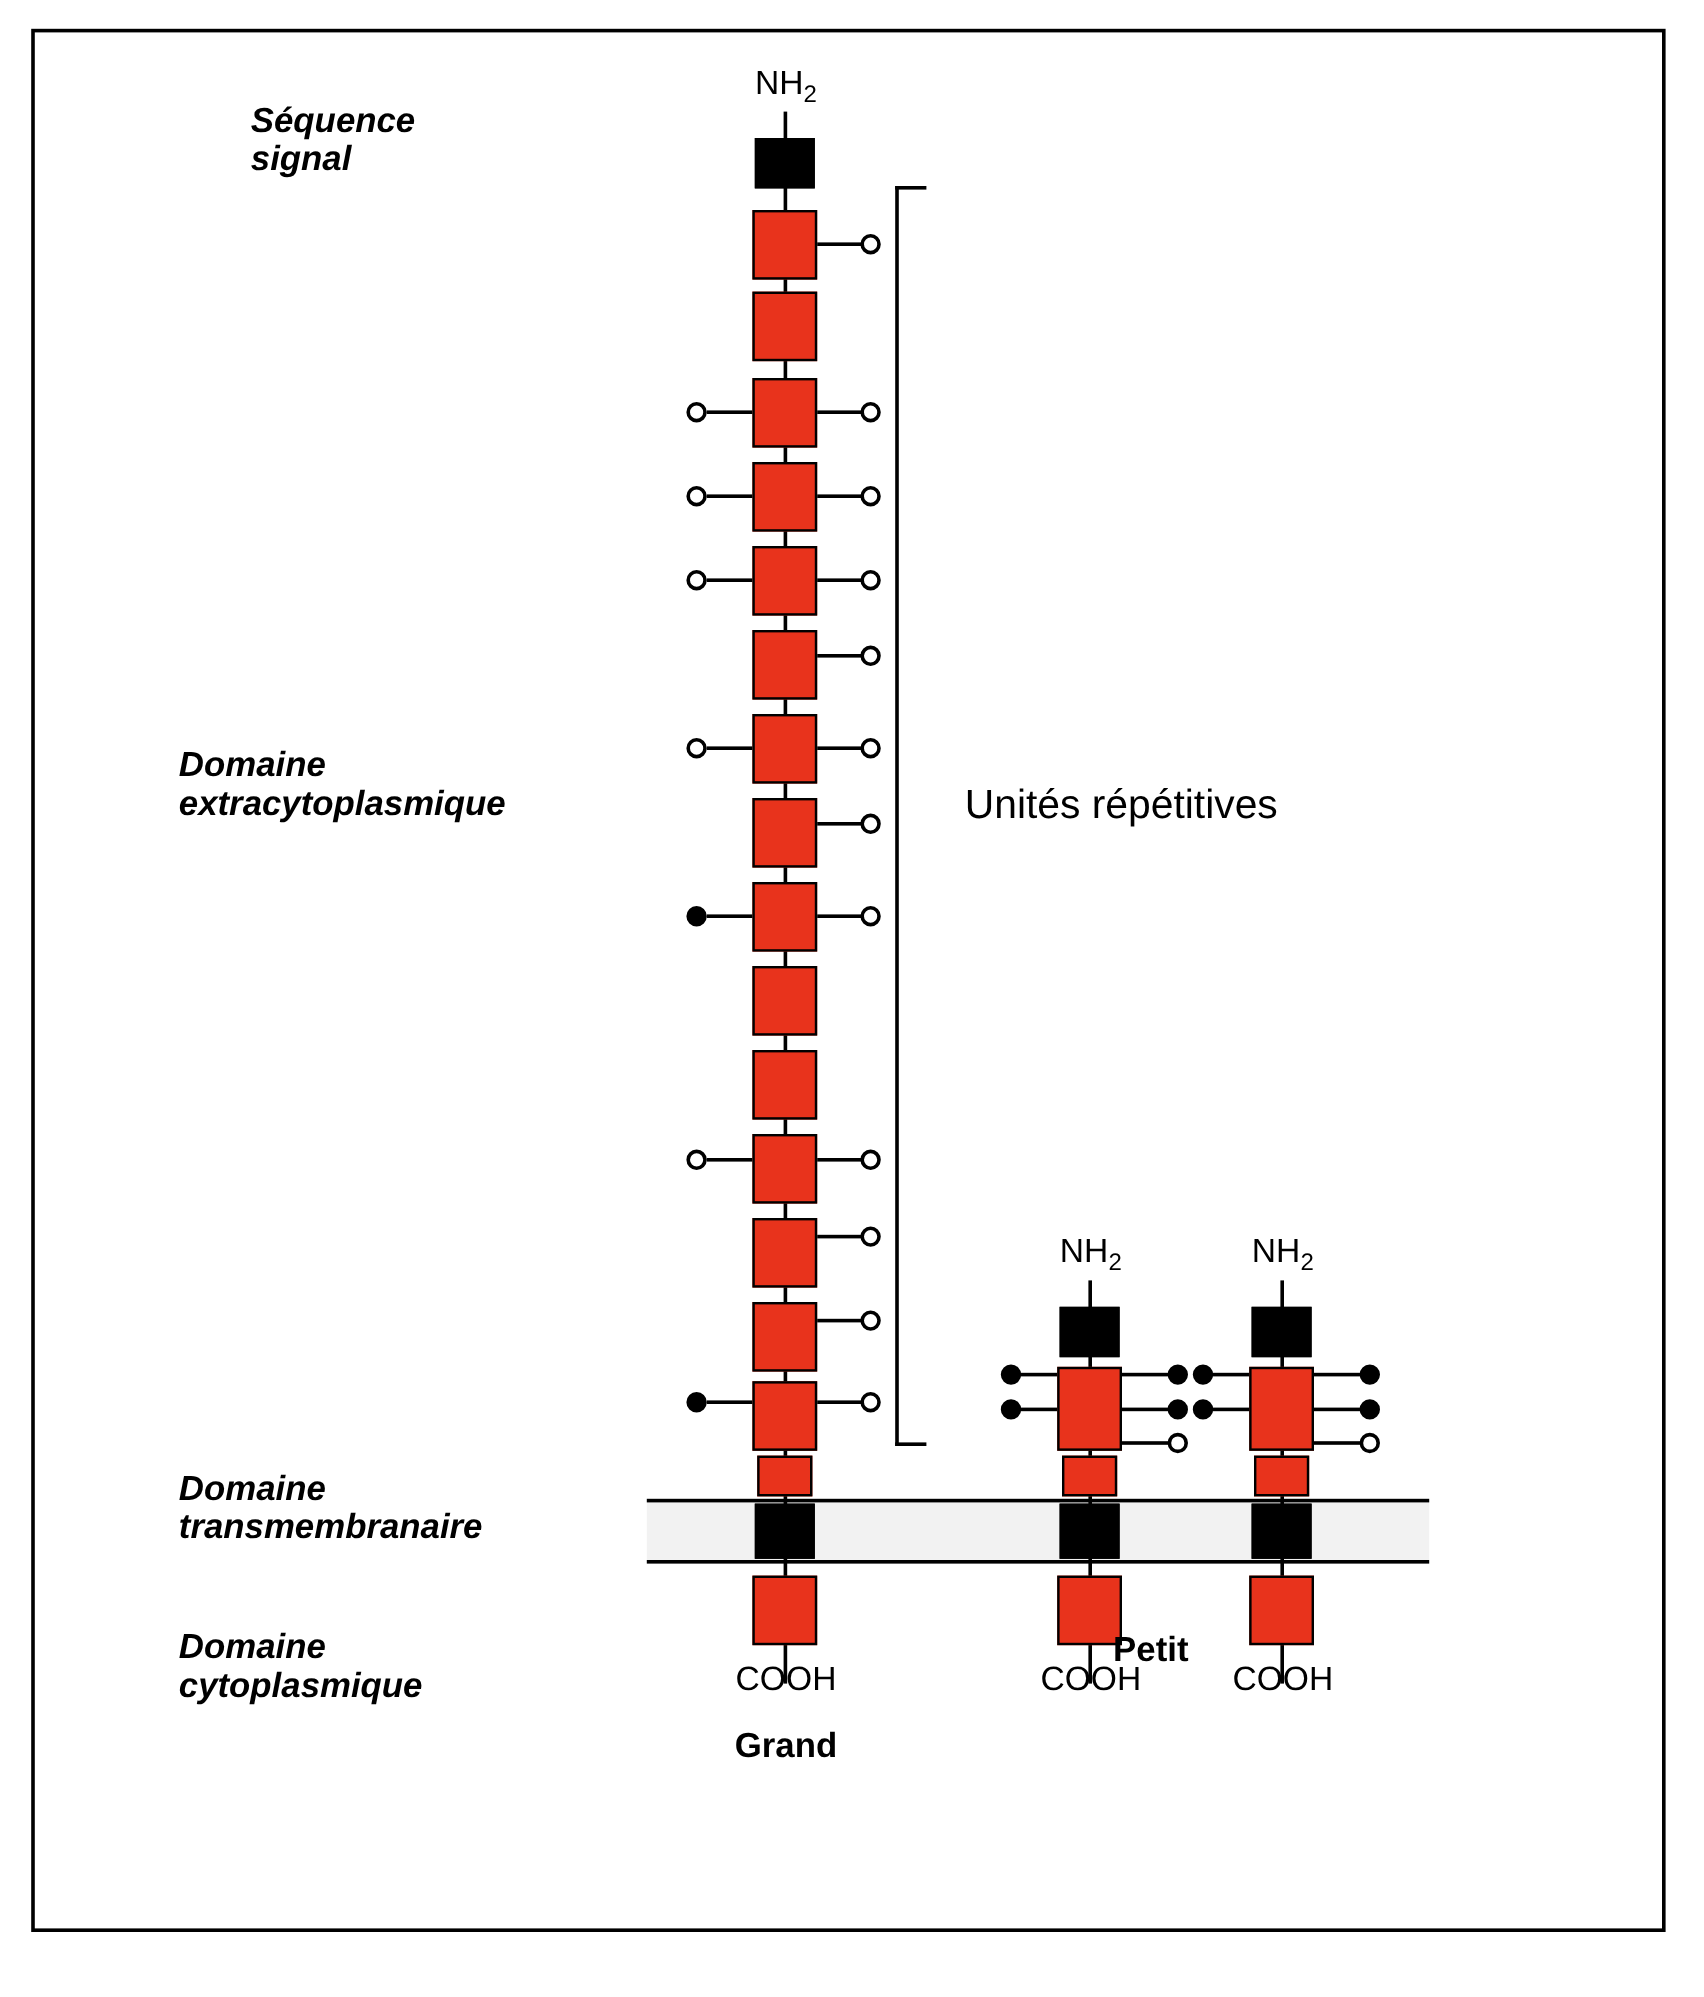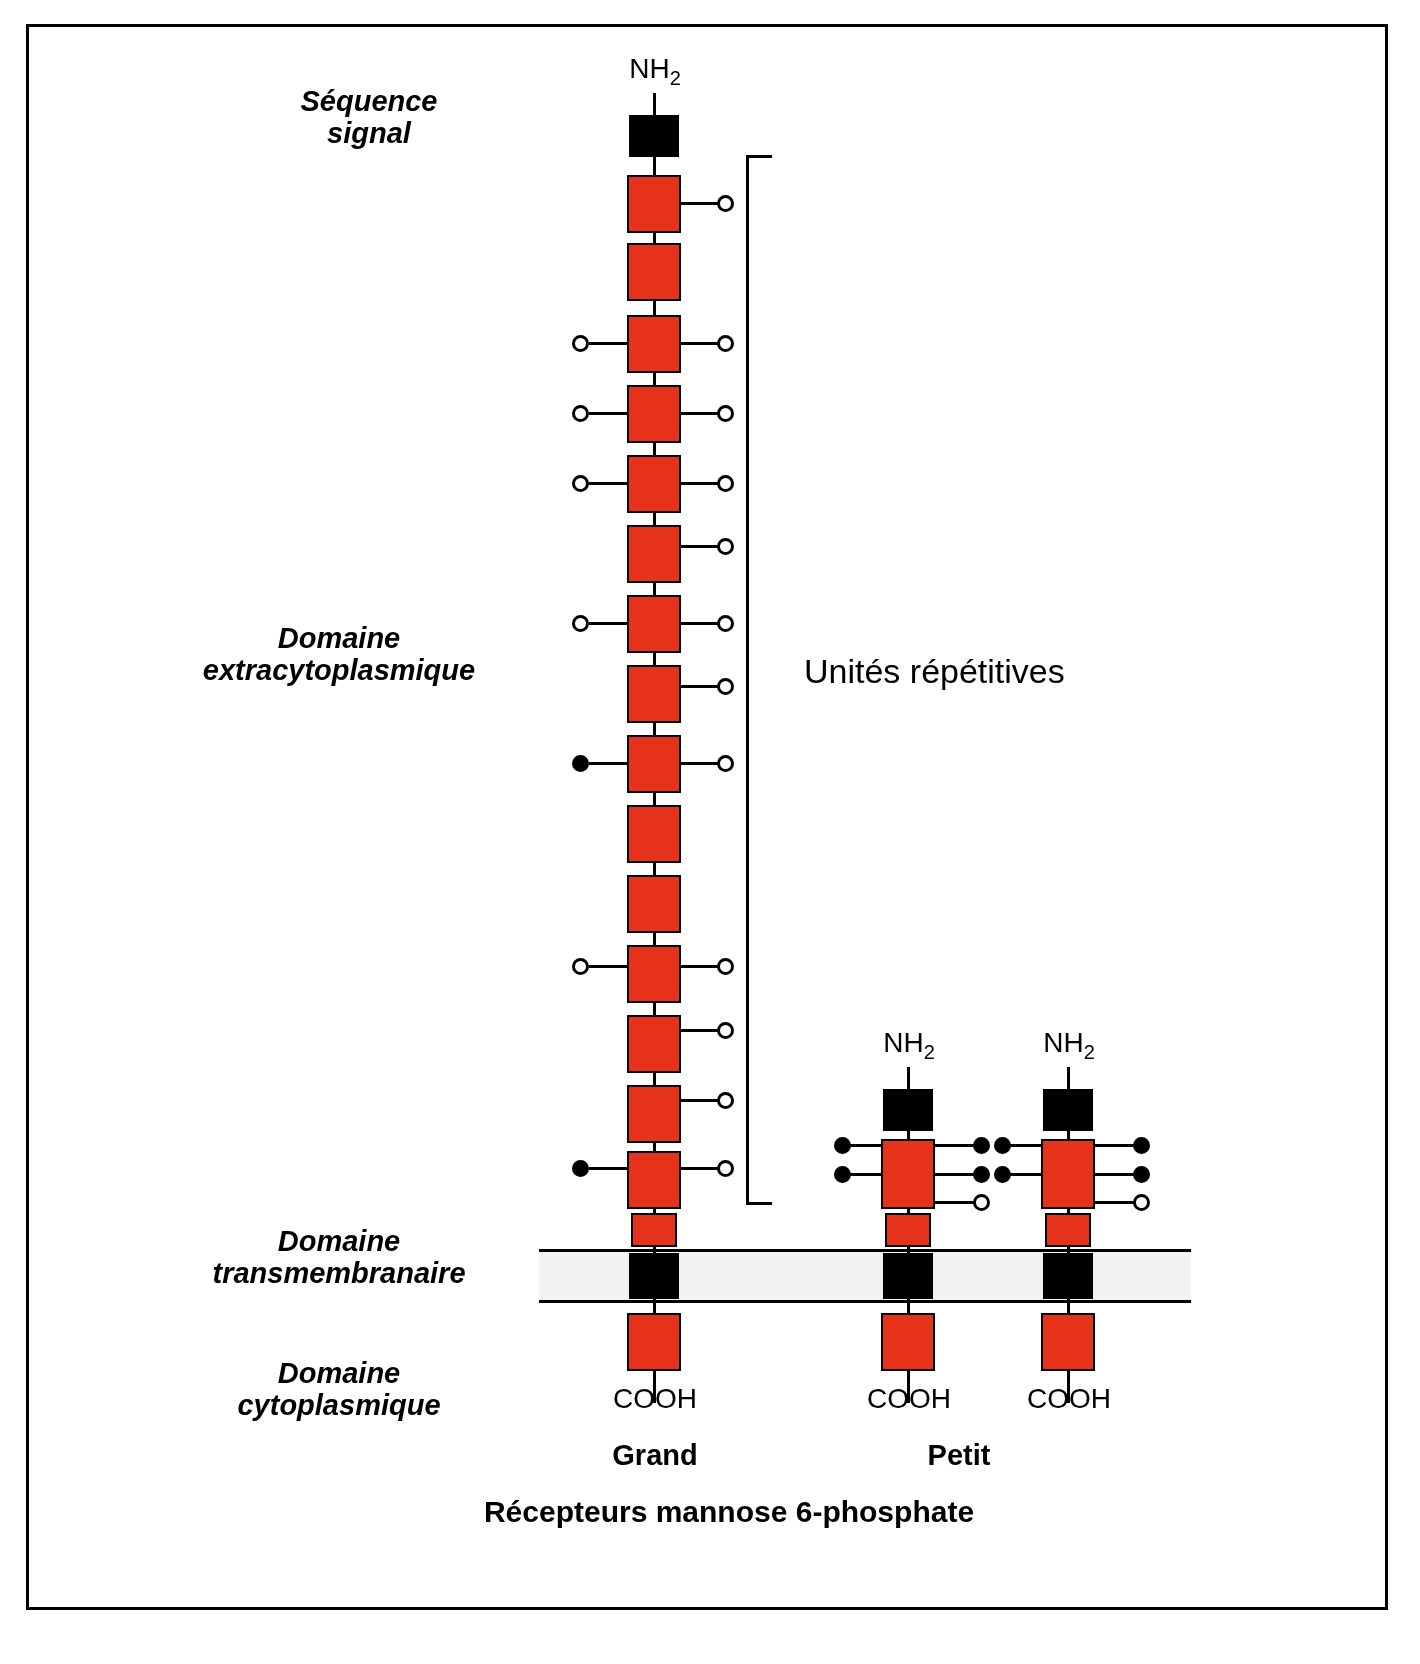--- a/index.html
+++ b/index.html
@@ -31,21 +31,21 @@
   }
 
   
   .abs { position: absolute; }
 
   .label {
     font-style: italic;
     font-weight: bold;
     font-size: 29px;
     line-height: 1.12;
-    text-align: center;
+    text-align: left;
     white-space: pre-line;
   }
 
   .plain-text {
     font-size: 34px;
     white-space: nowrap;
   }
 
   .term-label {
     font-size: 28px;
@@ -258,21 +258,21 @@
 
       <div class="glyco-line" style="left:906px; top:1174px; width:42px;"></div>
       <div class="glyco-dot" style="left:944px; top:1167px;"></div>
 
       <div class="unit-sq" style="left:856px; top:1186px; width:46px; height:34px;"></div>
       <div class="black-sq" style="left:854px; top:1226px; width:50px; height:46px;"></div>
       <div class="unit-sq" style="left:852px; top:1286px; width:54px; height:58px;"></div>
 
       <div class="term-label abs" style="left:800px; top:1356px; width:160px;">COOH</div>
 
-      <div class="bold-label abs" style="left:830px; top:1412px; width:200px;">Petit</div>
+      <div class="bold-label abs" style="left:830px; top:1332px; width:200px;">Petit</div>
     </div>
 
     <div class="abs">
       <div class="term-label abs" style="left:980px; top:1000px; width:120px;">
         <span>NH</span><span class="sub">2</span>
       </div>
 
       <div class="backbone" style="left:1038px; top:1040px; height:336px;"></div>
 
       <div class="black-sq" style="left:1014px; top:1062px; width:50px; height:42px;"></div>
@@ -292,16 +292,15 @@
       <div class="glyco-line" style="left:1066px; top:1174px; width:42px;"></div>
       <div class="glyco-dot" style="left:1104px; top:1167px;"></div>
 
       <div class="unit-sq" style="left:1016px; top:1186px; width:46px; height:34px;"></div>
       <div class="black-sq" style="left:1014px; top:1226px; width:50px; height:46px;"></div>
       <div class="unit-sq" style="left:1012px; top:1286px; width:54px; height:58px;"></div>
 
       <div class="term-label abs" style="left:960px; top:1356px; width:160px;">COOH</div>
     </div>
 
-    <div class="caption abs" style="left:380px; top:1468px; width:640px;">Récepteurs mannose 6-phosphate</div>
 
   </div>
 </div>
 
 </body></html>

